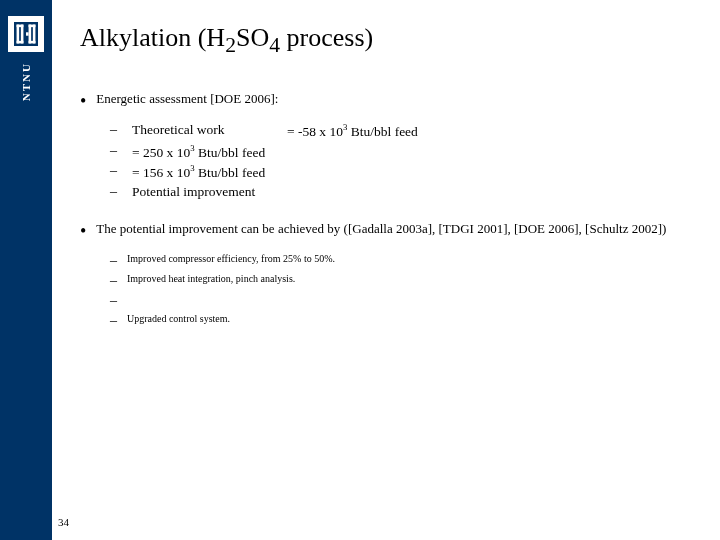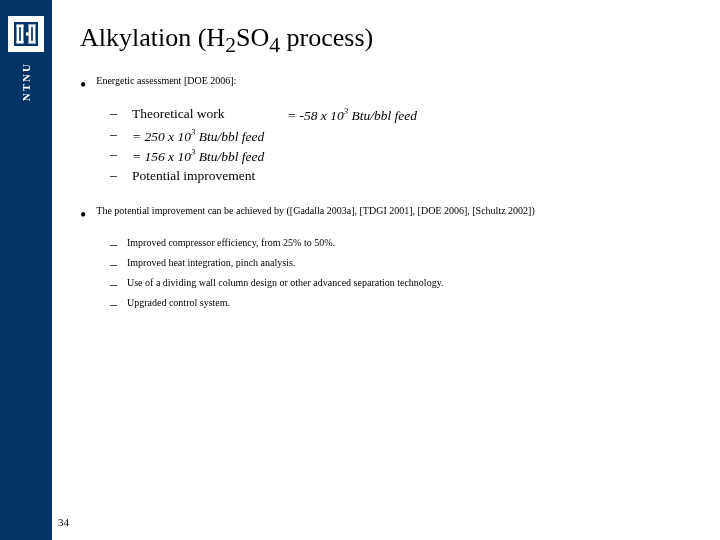--- a/index.html
+++ b/index.html
@@ -63,21 +63,21 @@
       flex: 1;
       padding: 22px 32px 16px 28px;
       display: flex;
       flex-direction: column;
     }
 
     .slide-title {
       font-size: 26px;
       font-weight: normal;
       color: #000000;
-      margin-bottom: 16px;
+      margin-bottom: 32px;
       line-height: 1.2;
     }
 
     .section {
       margin-bottom: 14px;
     }
 
     .bullet-main {
       display: flex;
       flex-direction: row;
@@ -86,21 +86,21 @@
     }
 
     .bullet-dot {
       font-size: 18px;
       margin-right: 10px;
       margin-top: 1px;
       flex-shrink: 0;
     }
 
     .bullet-text {
-      font-size: 10px;
+      font-size: 13px;
       color: #000;
       line-height: 1.45;
     }
 
     .sub-list {
       margin-left: 30px;
       margin-top: 4px;
       margin-bottom: 6px;
     }
 
@@ -147,21 +147,20 @@
       font-size: 13.5px;
       color: #000;
       width: 155px;
       flex-shrink: 0;
       font-family: Liberation Serif, serif;
     }
 
     .two-col-value {
       font-size: 13.5px;
       color: #000;
-      font-style: italic;
     }
 
     .page-number {
       position: absolute;
       bottom: 12px;
       left: 58px;
       font-size: 11px;
       color: #000;
     }
 
@@ -241,21 +240,20 @@
         <div class="sub-item">
           <span class="sub-dash">–</span>
           <span class="sub-text">Improved compressor efficiency, from 25% to 50%.</span>
         </div>
         <div class="sub-item">
           <span class="sub-dash">–</span>
           <span class="sub-text">Improved heat integration, pinch analysis.</span>
         </div>
         <div class="sub-item">
           <span class="sub-dash">–</span>
-          <span class="sub-text">Use of a dividing wall column design or other advanced separation technology.</span>
         </div>
         <div class="sub-item">
           <span class="sub-dash">–</span>
           <span class="sub-text">Upgraded control system.</span>
         </div>
       </div>
     </div>
 
   </div>
 </div>

